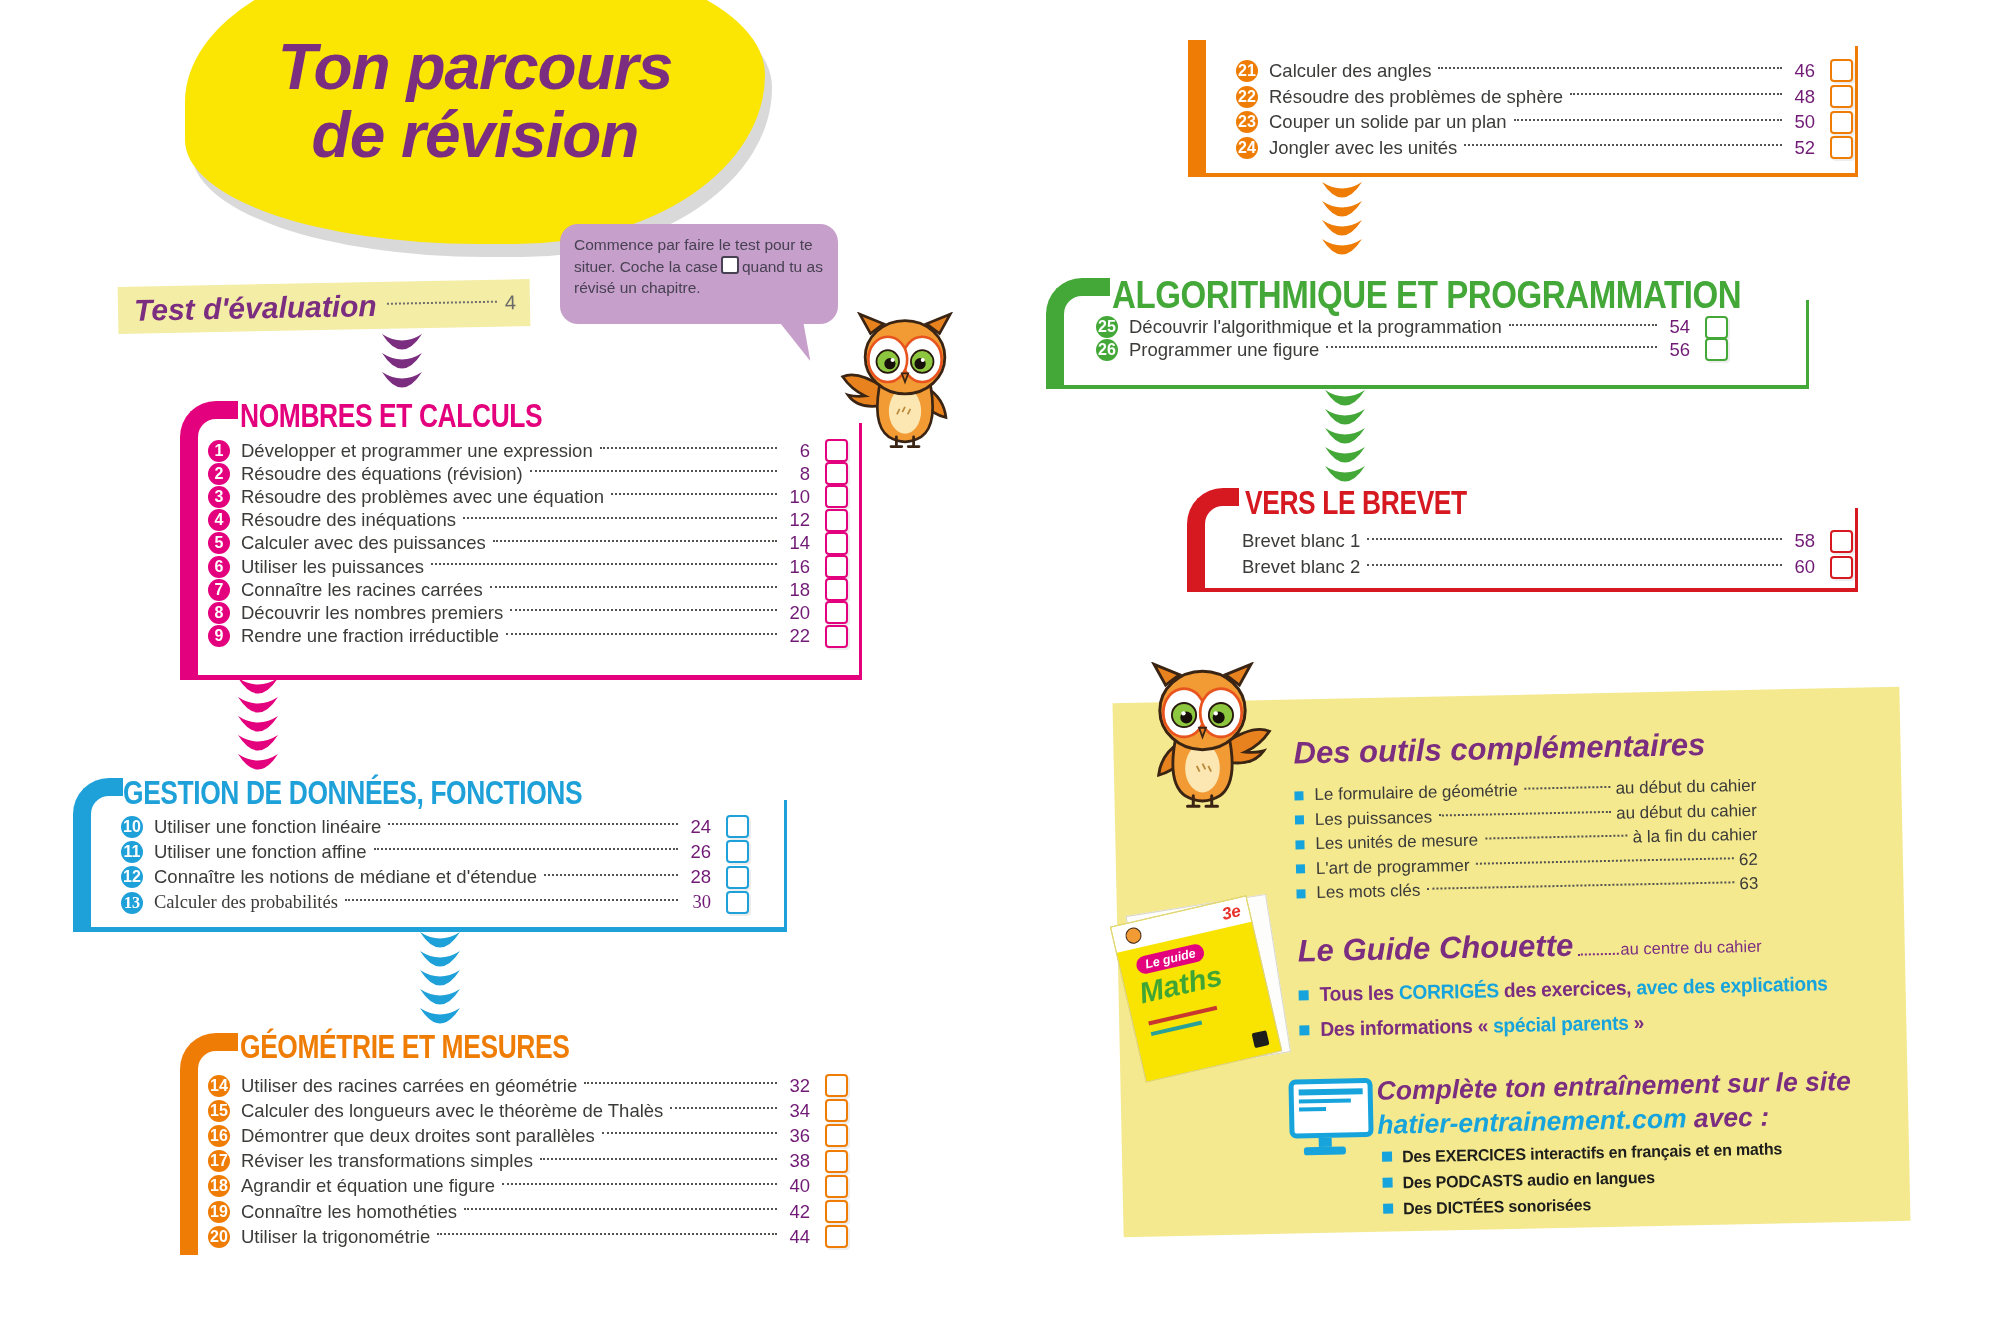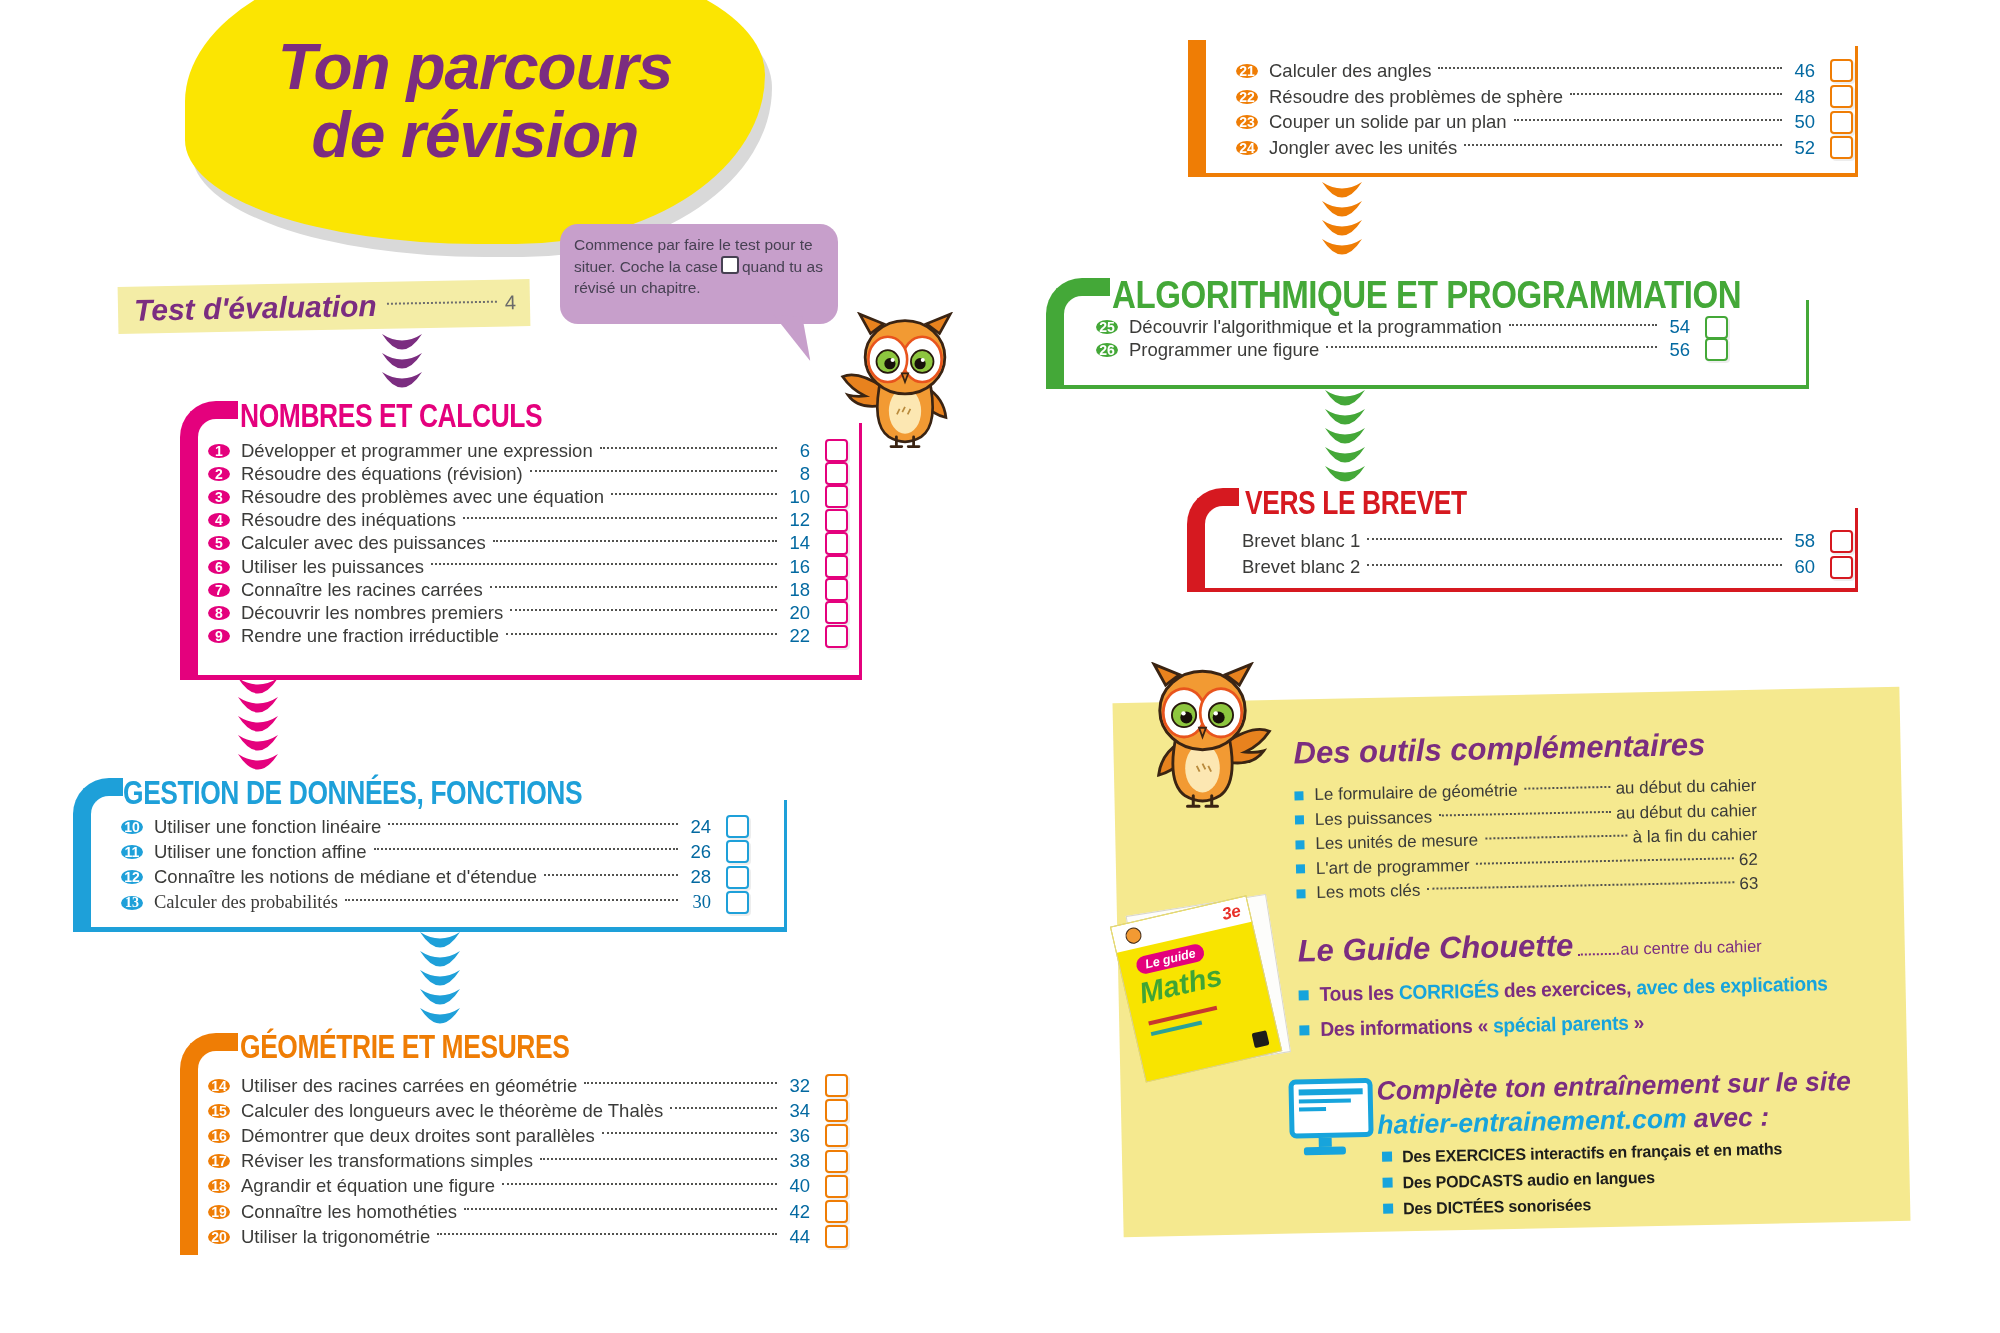--- a/index.html
+++ b/index.html
@@ -36,26 +36,26 @@
   .section{position:absolute;z-index:1;}
   .bracket{position:absolute;border-left:18px solid var(--c);border-top:18px solid var(--c);
            border-top-left-radius:36px;box-sizing:border-box;}
   .vbar{position:absolute;background:var(--c);width:18px;}
   .bline{position:absolute;left:0;right:0;bottom:0;height:5px;background:var(--c);}
   .rline{position:absolute;right:0;top:28px;bottom:0;width:3px;background:var(--c);}
   .sec-title{position:absolute;font-weight:800;color:var(--c);white-space:nowrap;
              transform-origin:left top;letter-spacing:-0.5px;}
   .rows{position:absolute;}
   .row{display:flex;align-items:center;}
-  .num{width:22px;height:14px;border-radius:50%;background:var(--c);color:#fff;
-       font-size:14px;font-weight:bold;display:flex;align-items:center;justify-content:center;
+  .num{width:22px;height:22px;border-radius:50%;background:var(--c);color:#fff;
+       font-size:16px;font-weight:bold;display:flex;align-items:center;justify-content:center;
        margin-right:11px;flex:0 0 22px;}
   .lab{font-size:18.5px;color:#3b3b39;white-space:nowrap;}
   .lead{flex:1;border-bottom:2.6px dotted #52524f;margin:0 5px 5px 7px;min-width:8px;}
-  .pg{font-size:18.5px;color:#0369a1;min-width:28px;text-align:right;}
+  .pg{font-size:18.5px;color:#701a75;min-width:28px;text-align:right;}
   .cb{width:19px;height:19px;border:2.5px solid var(--c);border-radius:4px;background:#fff;
       margin-left:15px;flex:0 0 19px;box-shadow:2px 2px 0 rgba(0,0,0,0.07);}
 
   
   .chevrons{position:absolute;z-index:5;display:flex;flex-direction:column;align-items:center;}
   .chevrons svg{display:block;margin-top:-7px;}
 
   
   .panel{left:1118px;top:695px;width:787px;height:534px;background:#f5e98f;z-index:1;
          transform:rotate(-1.2deg);}

